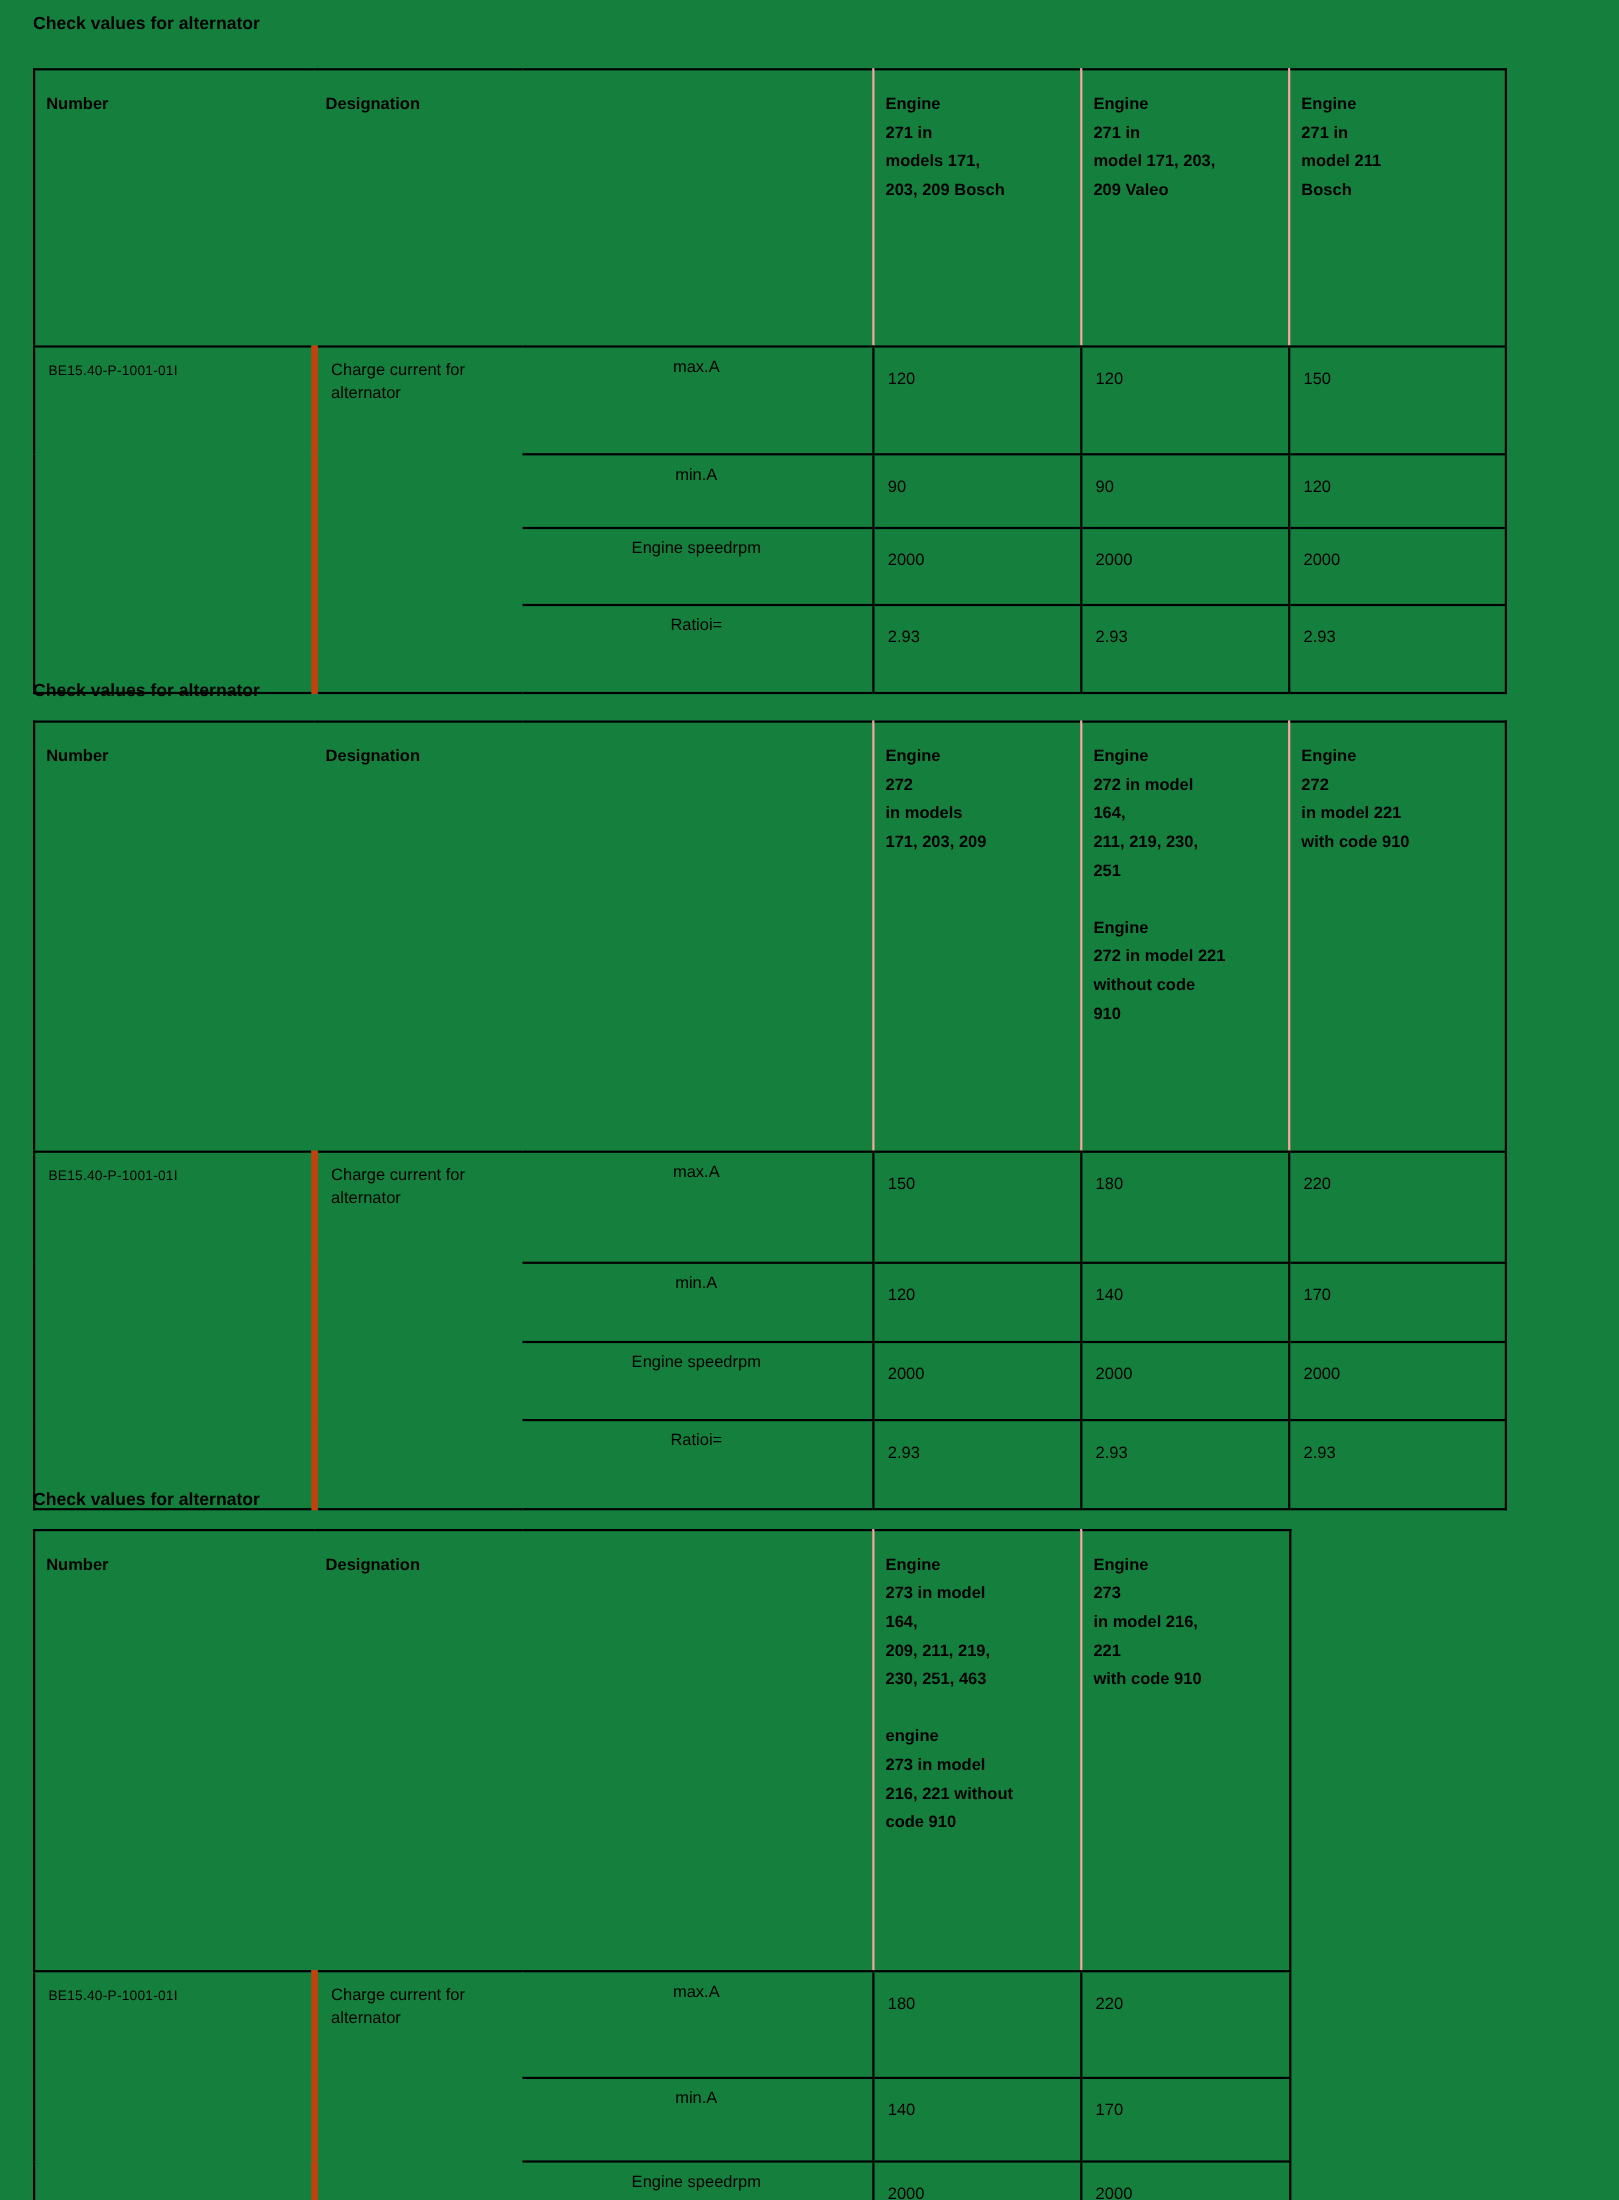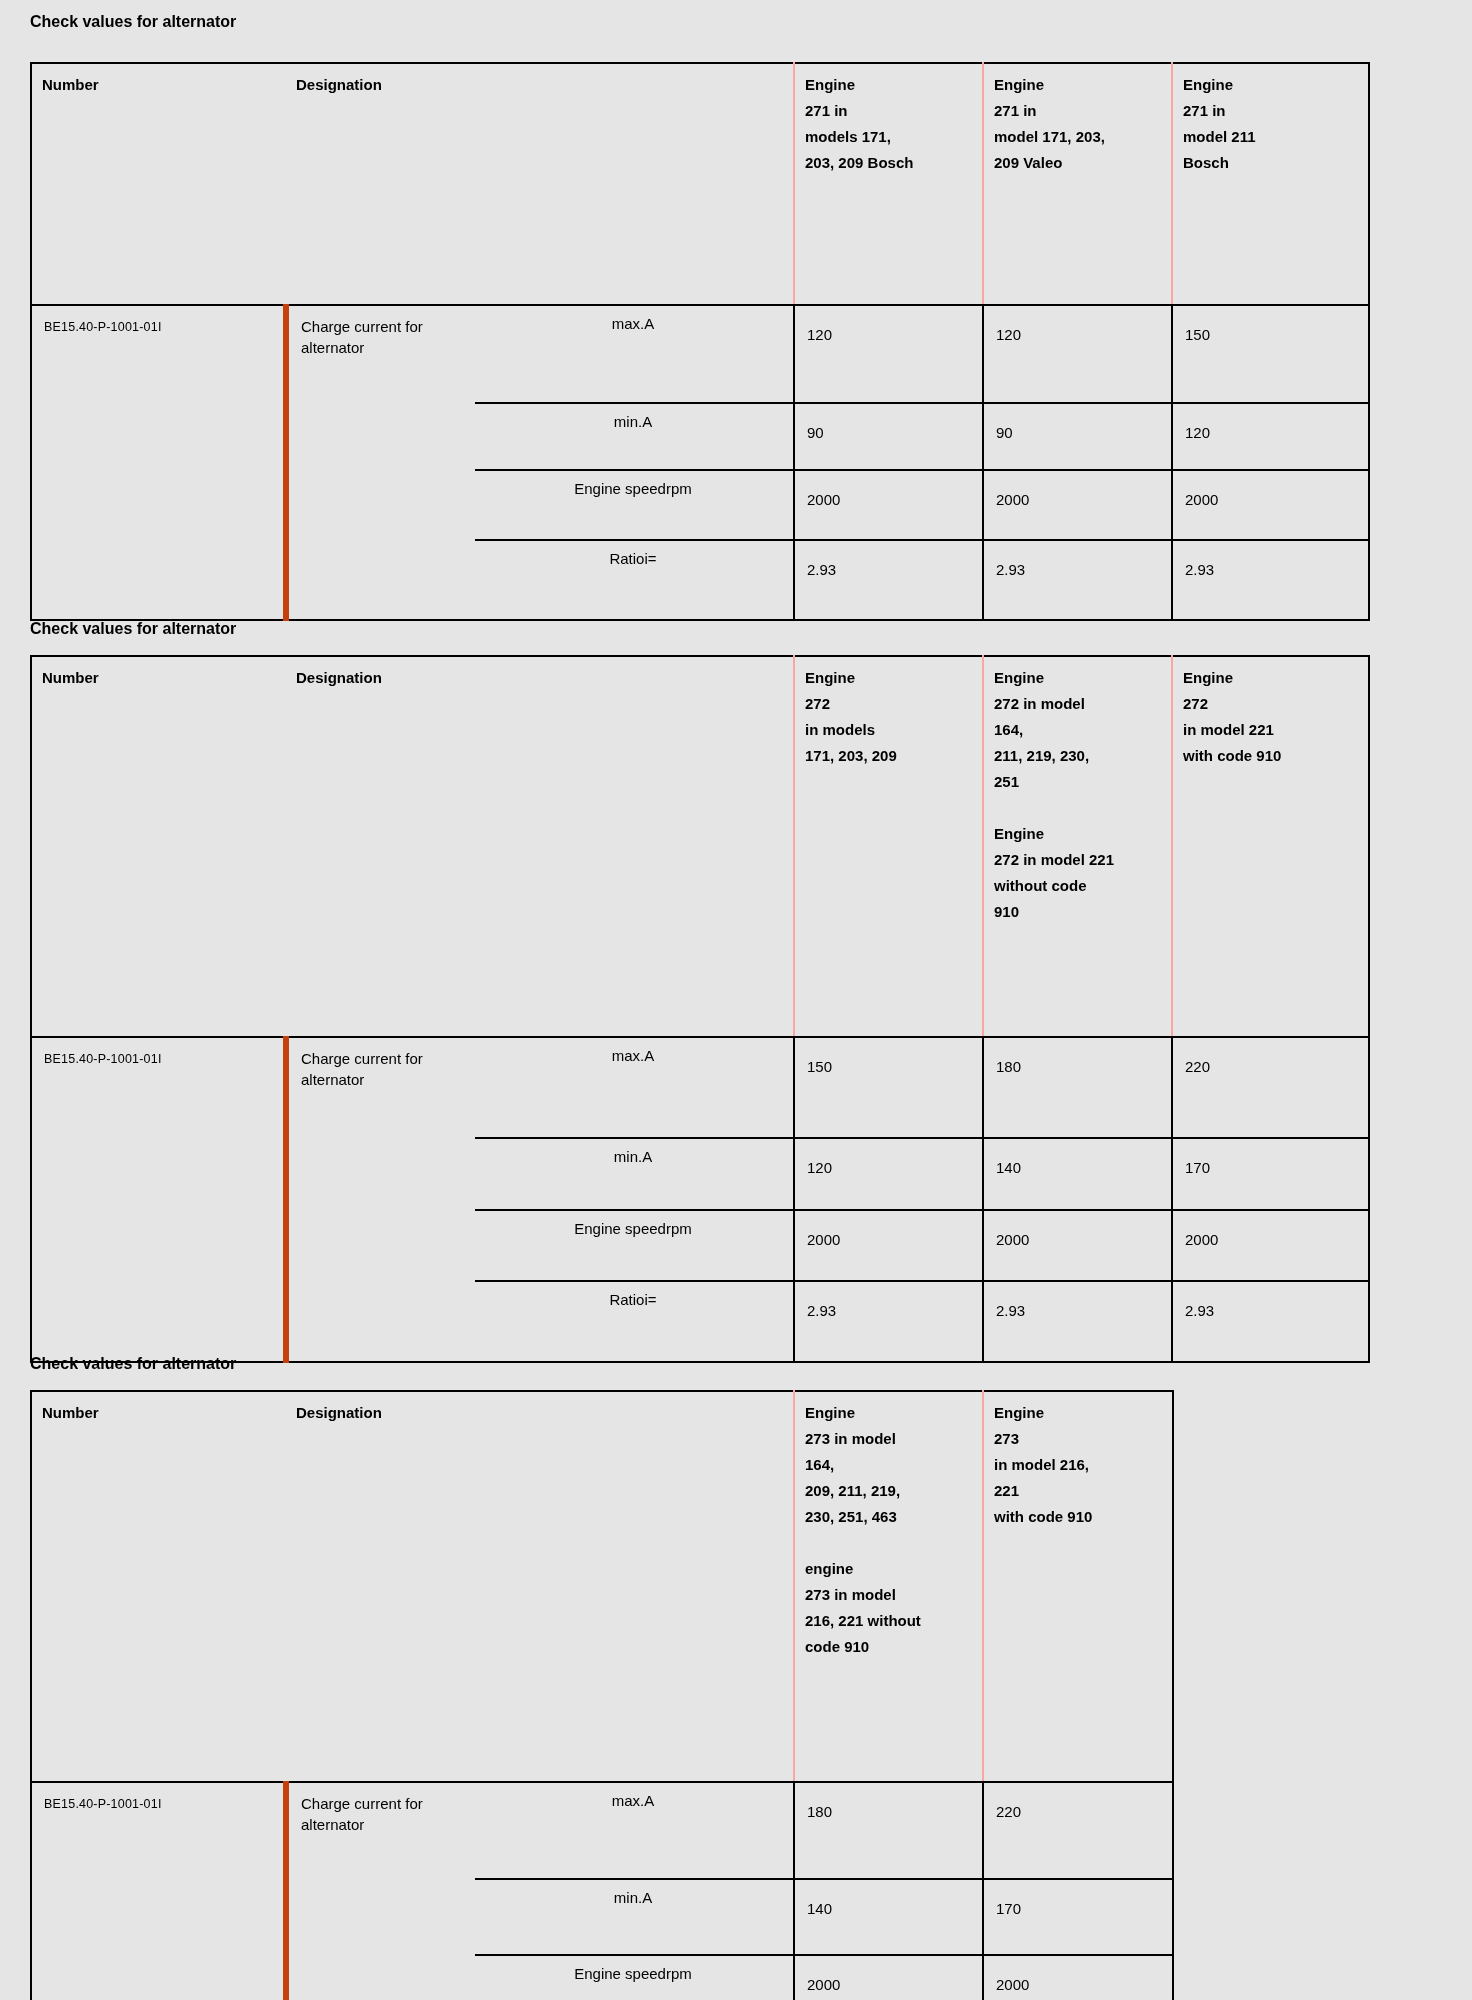--- a/index.html
+++ b/index.html
@@ -4,21 +4,21 @@
 <style>
   html, body {
     margin: 0;
     padding: 0;
     background: #ffffff;
   }
   .page {
     position: relative;
     width: 1472px;
     height: 2000px;
-    background: #e5e5e5;
+    background: #15803d;
     color: #000000;
     font-family: "Liberation Sans", sans-serif;
     overflow: hidden;
   }
   .section-title {
     position: absolute;
     left: 30px;
     font-size: 16px;
     font-weight: bold;
     line-height: 20px;
@@ -41,21 +41,21 @@
              border-top: 2px solid #000;
              border-left: 2px solid #000;
              border-right: 2px solid #000; }
 
   td, th { vertical-align: top; padding: 0; font-weight: normal; text-align: left; }
 
   
   tr.head th {
     border-bottom: 2px solid #000;
     font-weight: bold;
-    padding: 8px 10px 8px 10px;
+    padding: 18px 10px 8px 10px;
     line-height: 26px;
     margin-left: 32px;
   }
   th.engine-col { border-left: 2px solid #fca5a5; white-space: pre-line; }
   #table-1 tr.head th { height: 224px; }
   #table-2 tr.head th { height: 363px; }
   #table-3 tr.head th { height: 373px; }
 
   
   td.number-cell {

